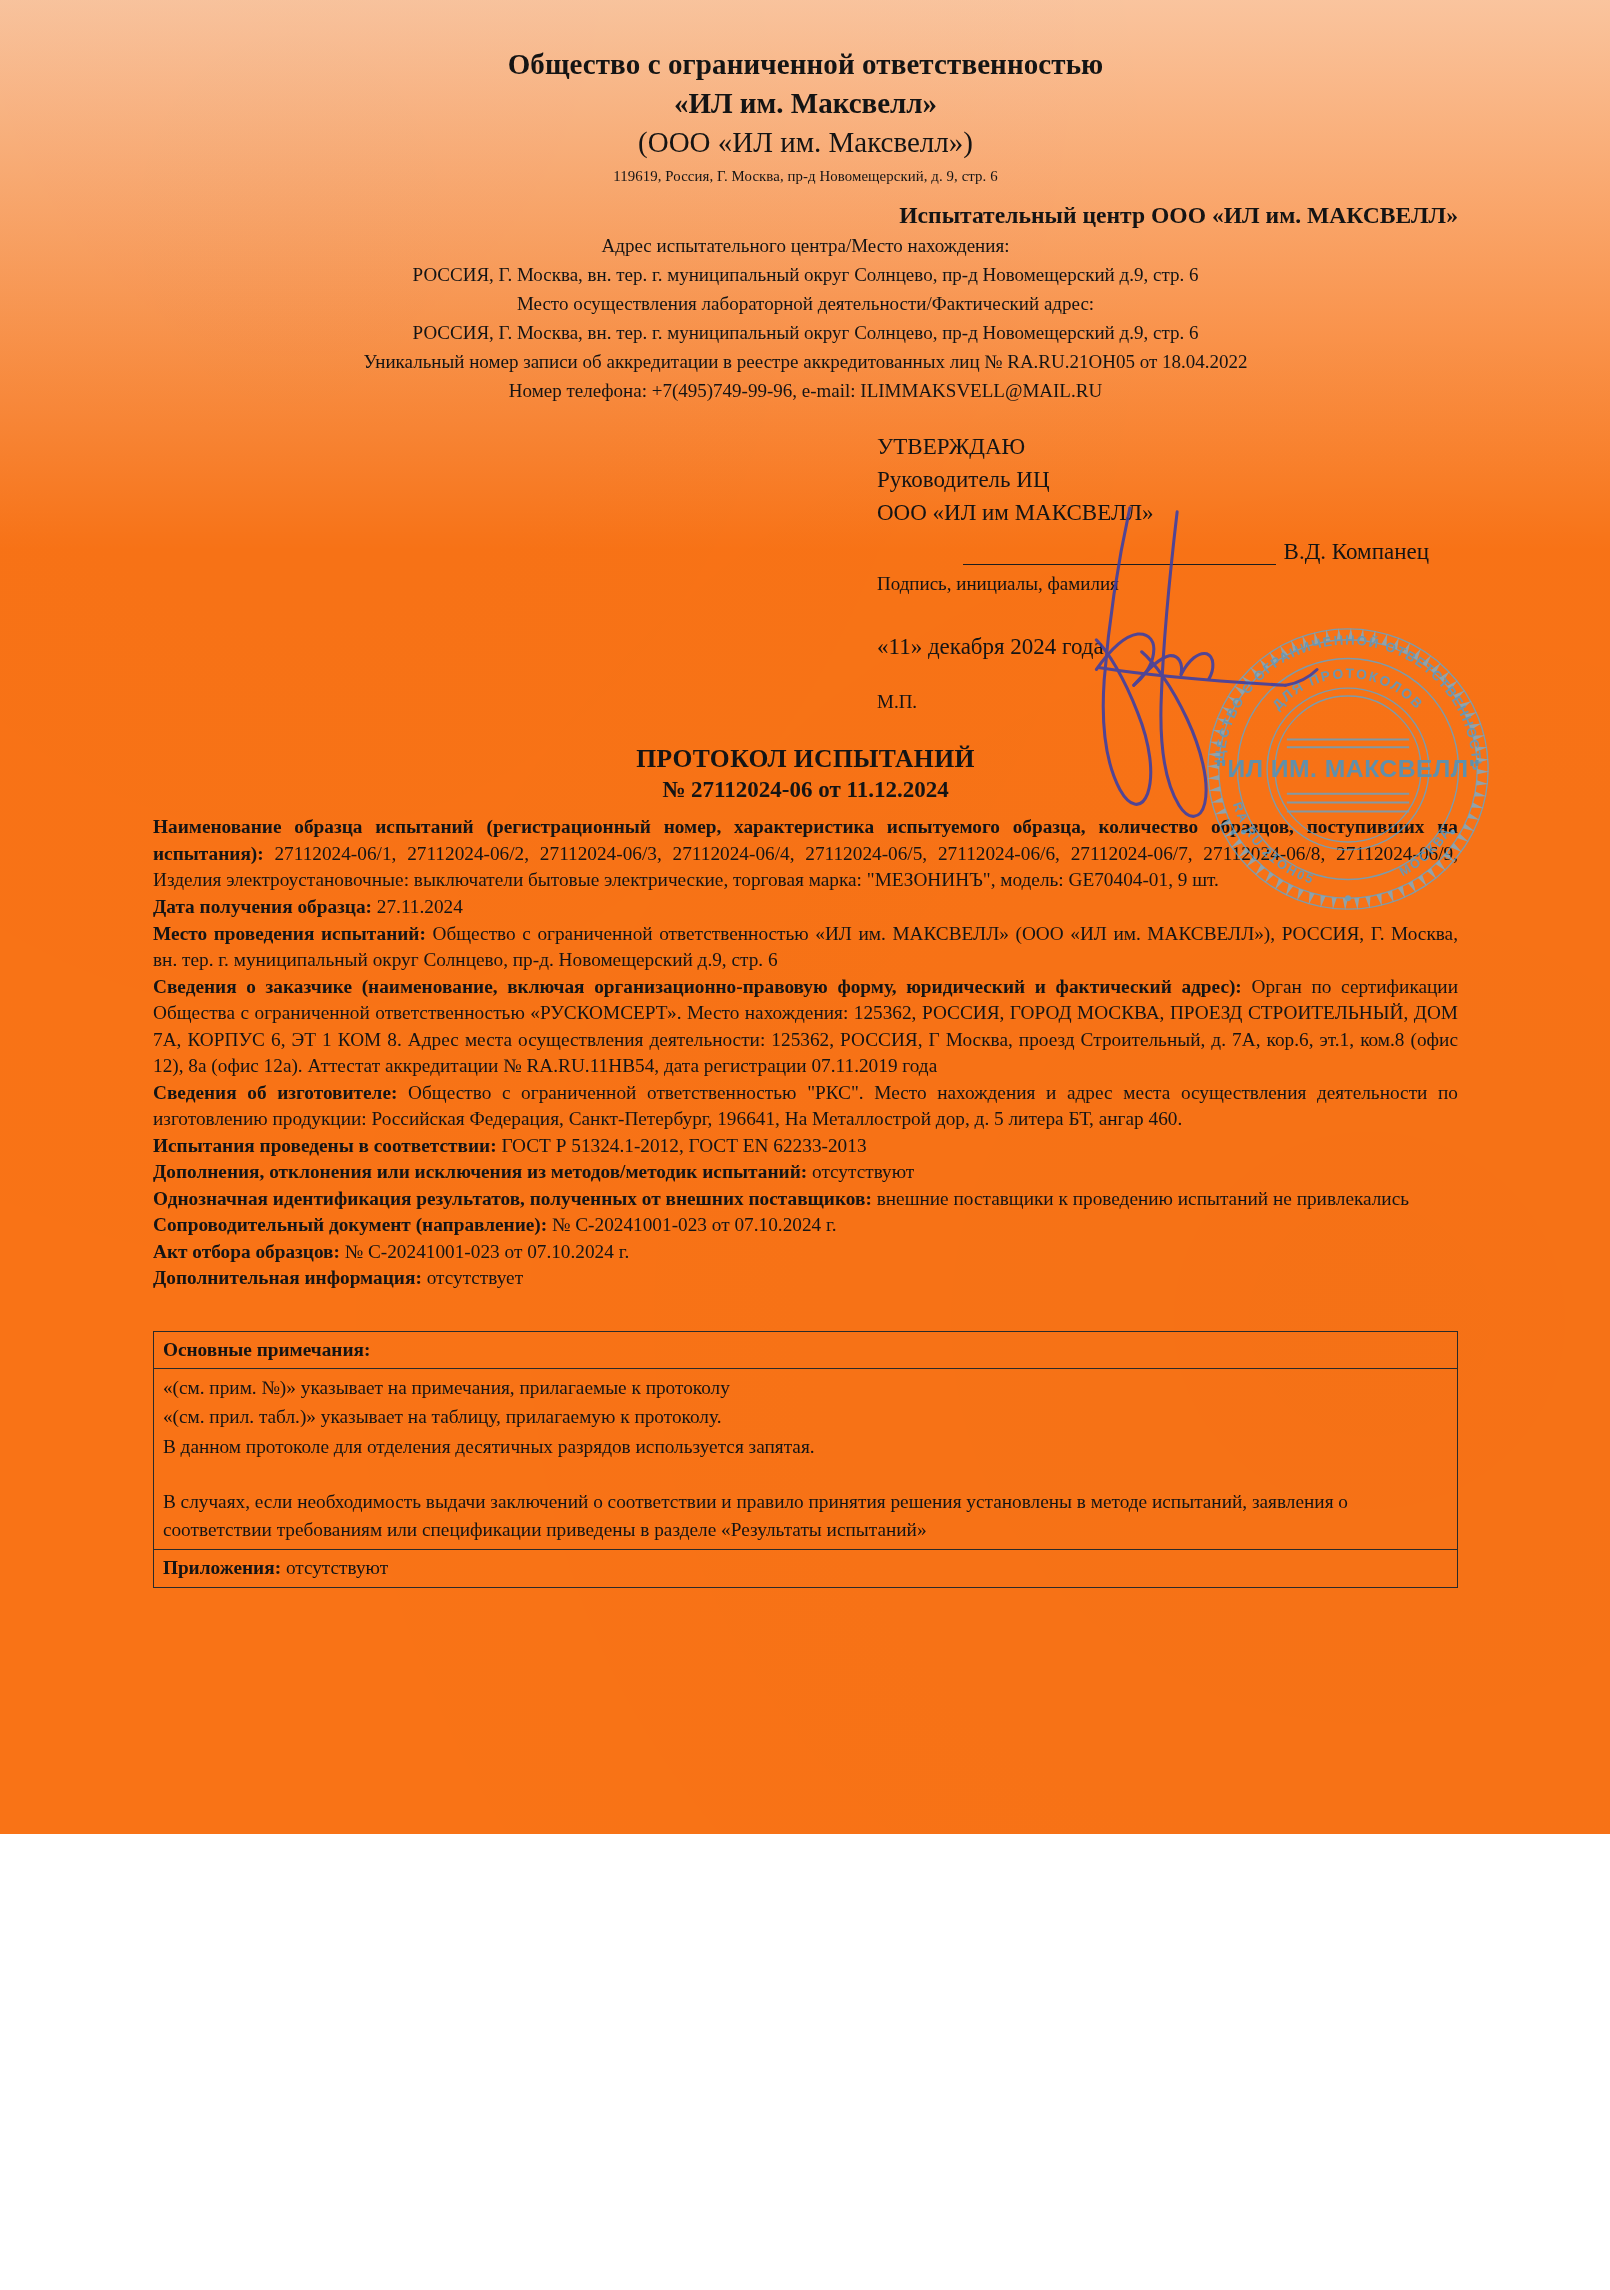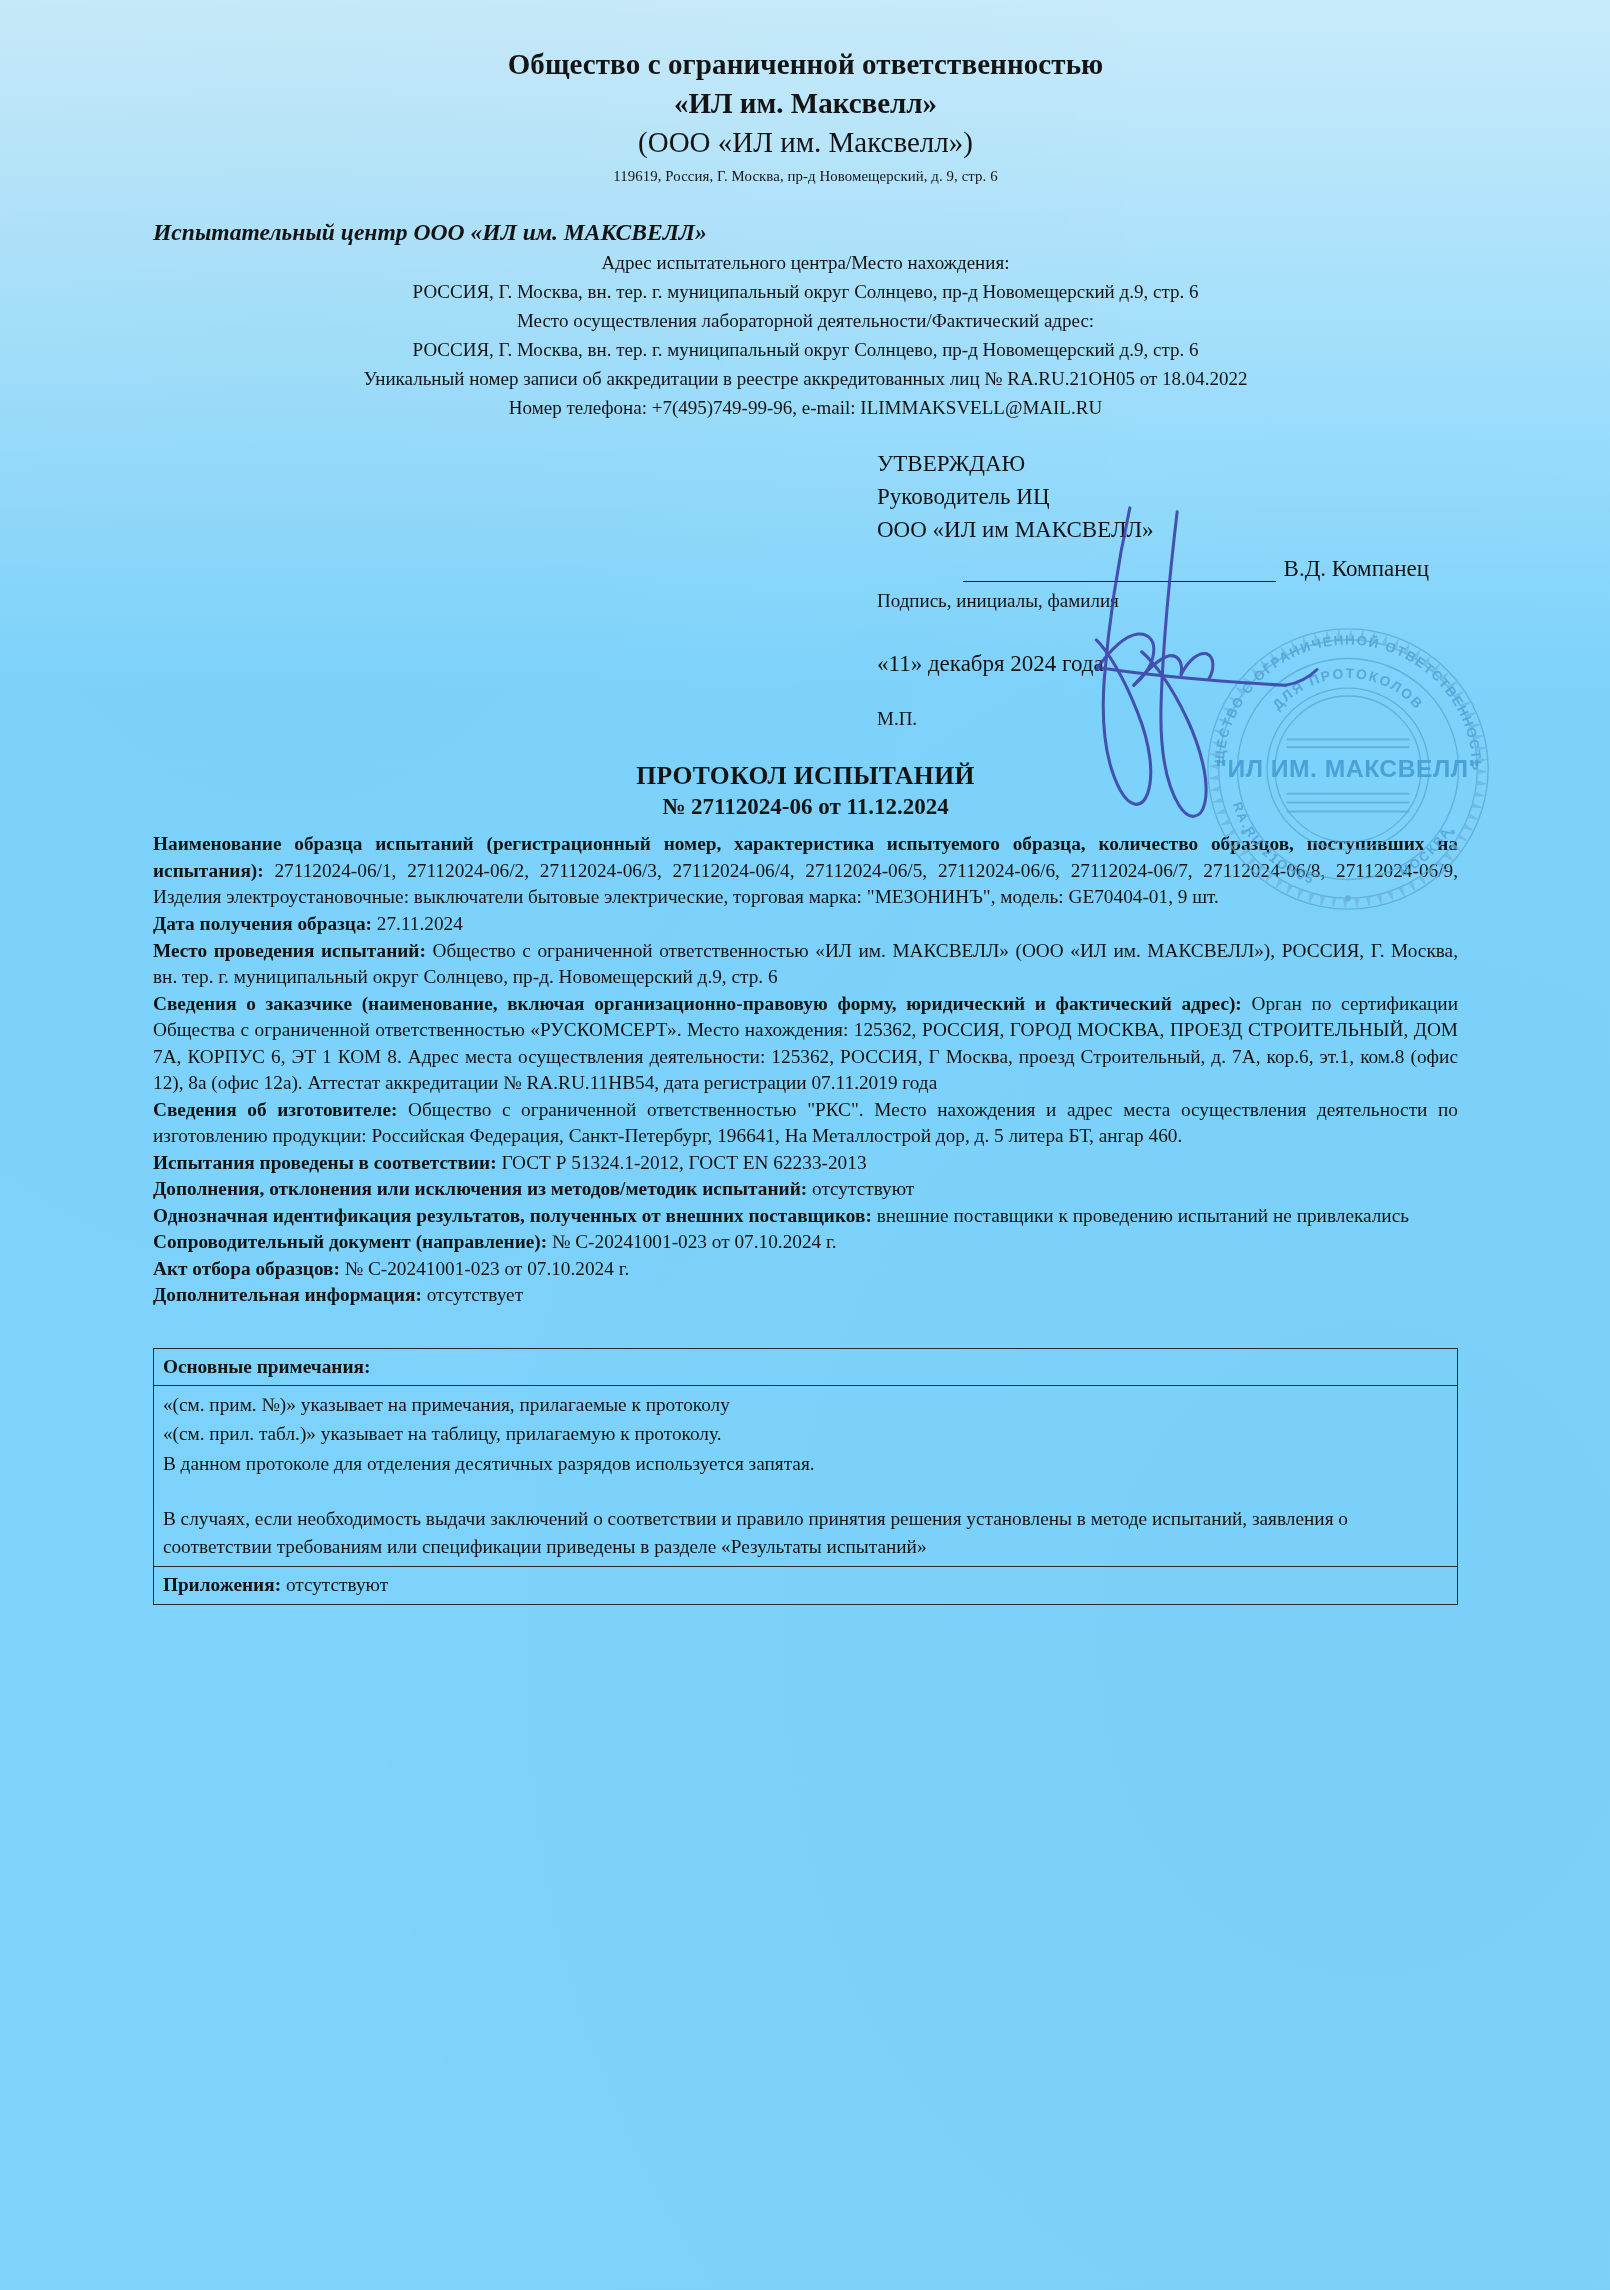--- a/index.html
+++ b/index.html
@@ -8,23 +8,23 @@
     padding: 0;
     background: #ffffff;
   }
   body {
     font-family: "Liberation Serif", "DejaVu Serif", serif;
     color: #141414;
   }
   .page {
     position: relative;
     width: 1611px;
-    height: 2290px;
+    height: 1834px;
     margin: 0 auto;
-    background: #7dd3fc;
+    background: #f97316;
     overflow: hidden;
   }
   
   .page::before {
     content: "";
     position: absolute;
     inset: 0;
     background:
       radial-gradient(ellipse at 18% 12%, rgba(0,0,0,0.012), rgba(0,0,0,0) 55%),
       radial-gradient(ellipse at 85% 72%, rgba(0,0,0,0.015), rgba(0,0,0,0) 60%),
@@ -59,25 +59,24 @@
     font-weight: normal;
     line-height: 1.34;
   }
   .org-address {
     font-size: 14.8px;
     margin-top: 6.9px;
     letter-spacing: 0.1px;
   }
 
   .center-head {
-    text-align: left;
-    margin-top: 34px;
+    text-align: right;
+    margin-top: 17px;
     font-size: 23.6px;
     font-weight: bold;
-    font-style: italic;
   }
   .center-lines {
     text-align: center;
     font-size: 19px;
     line-height: 1.52;
     margin-top: 3px;
   }
 
   
   .approve {

